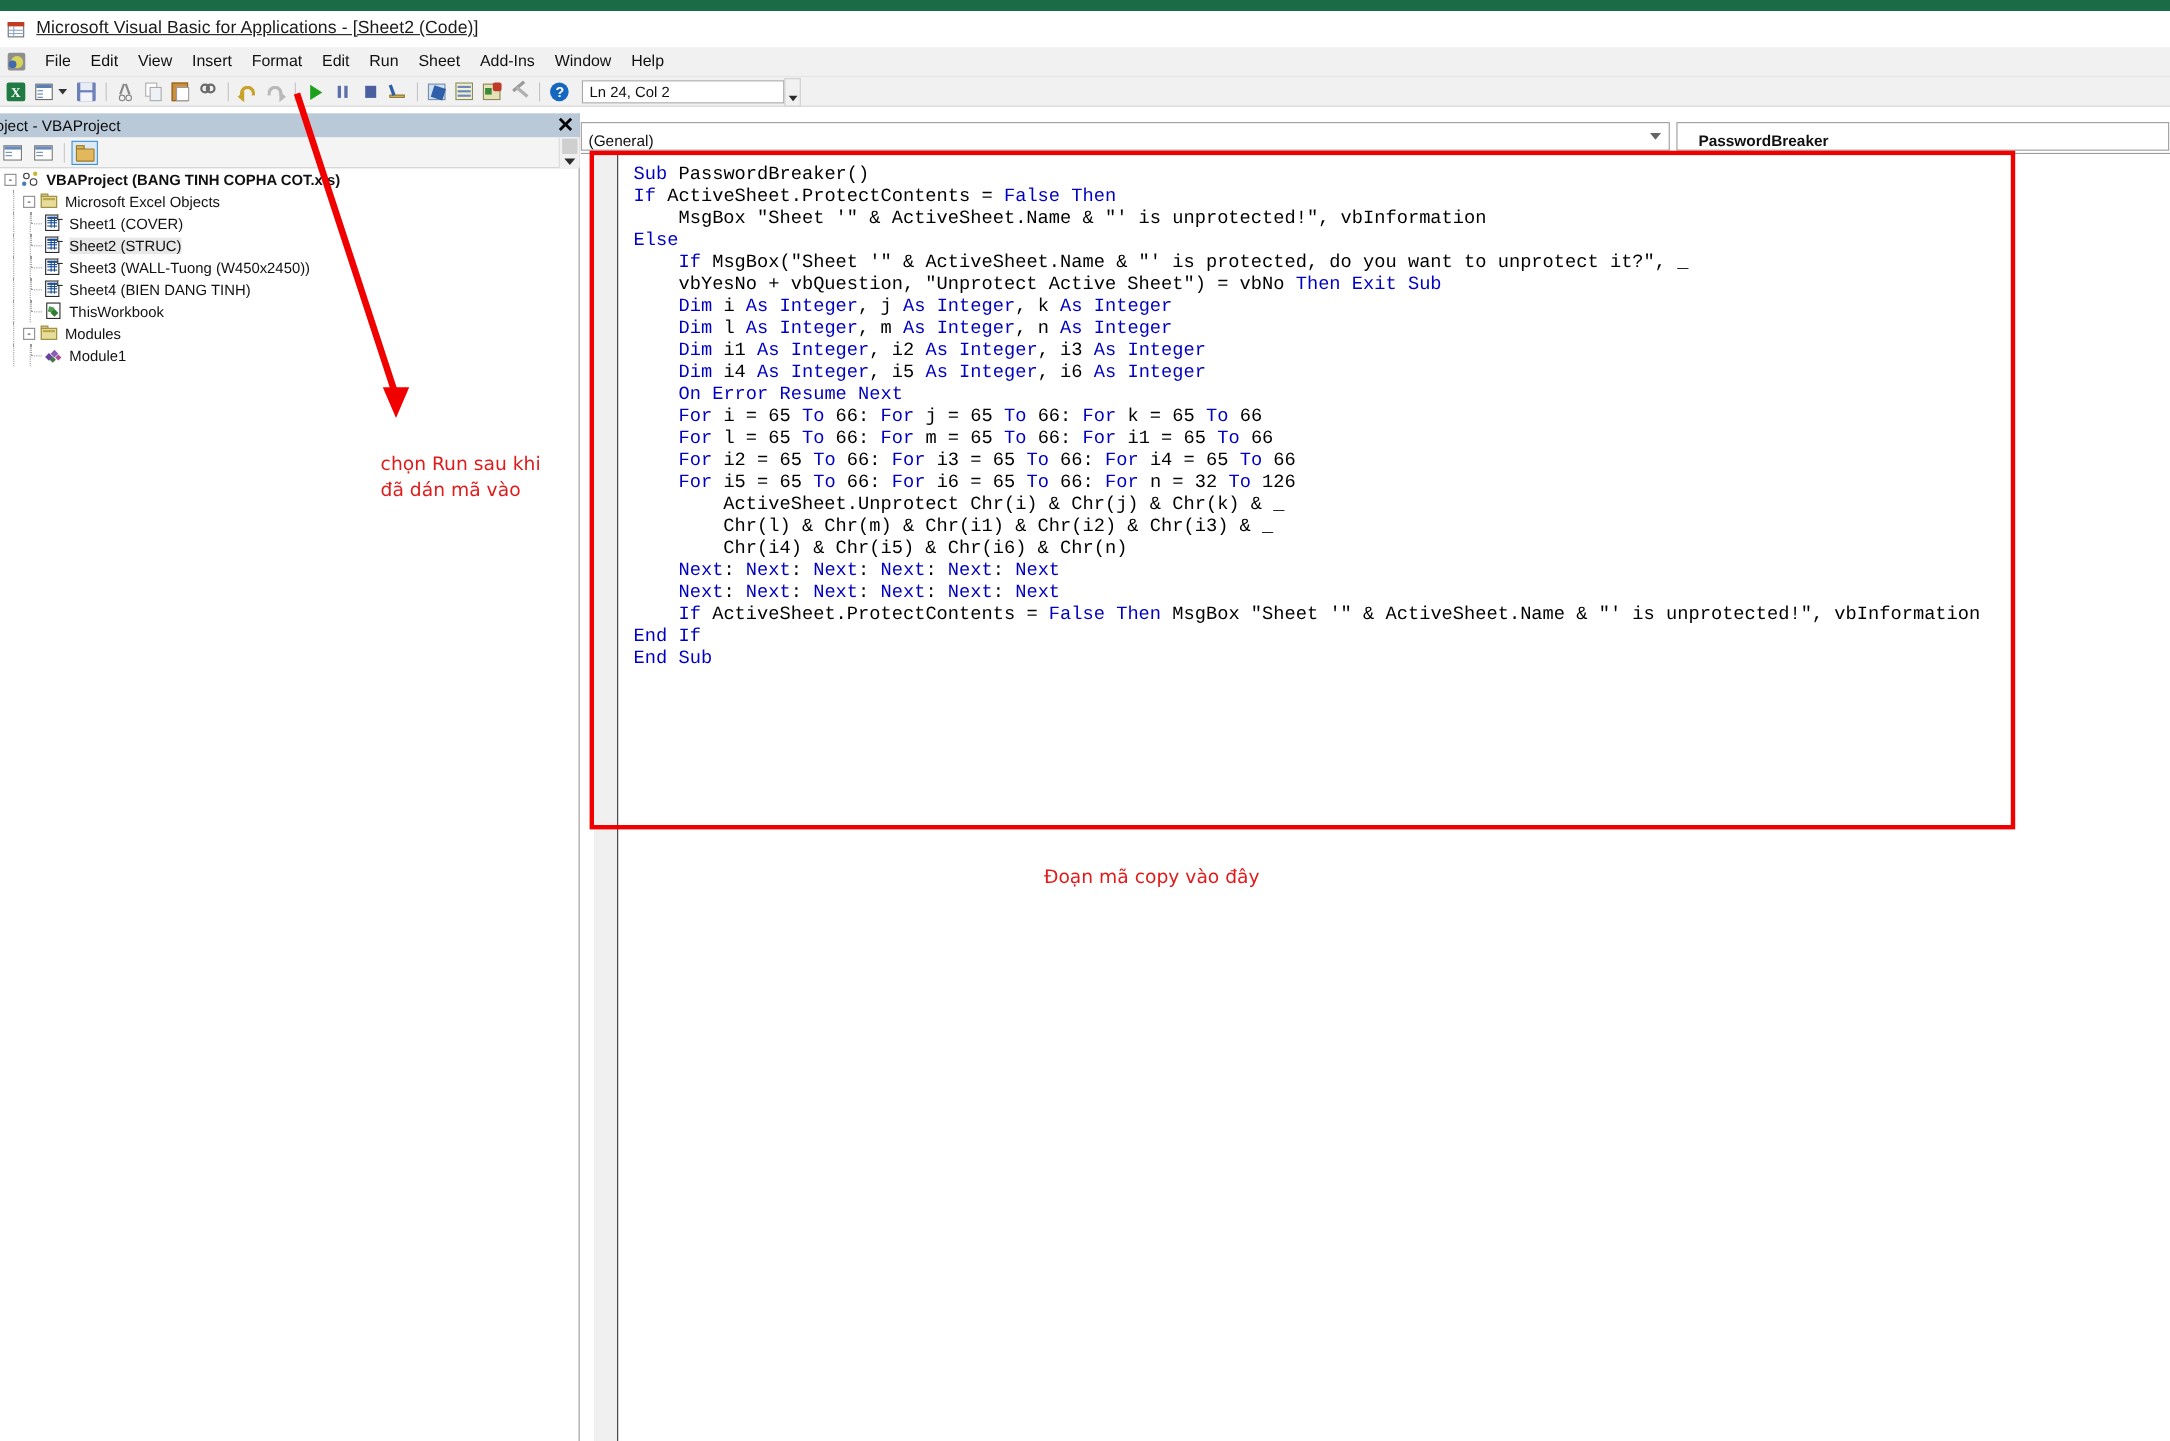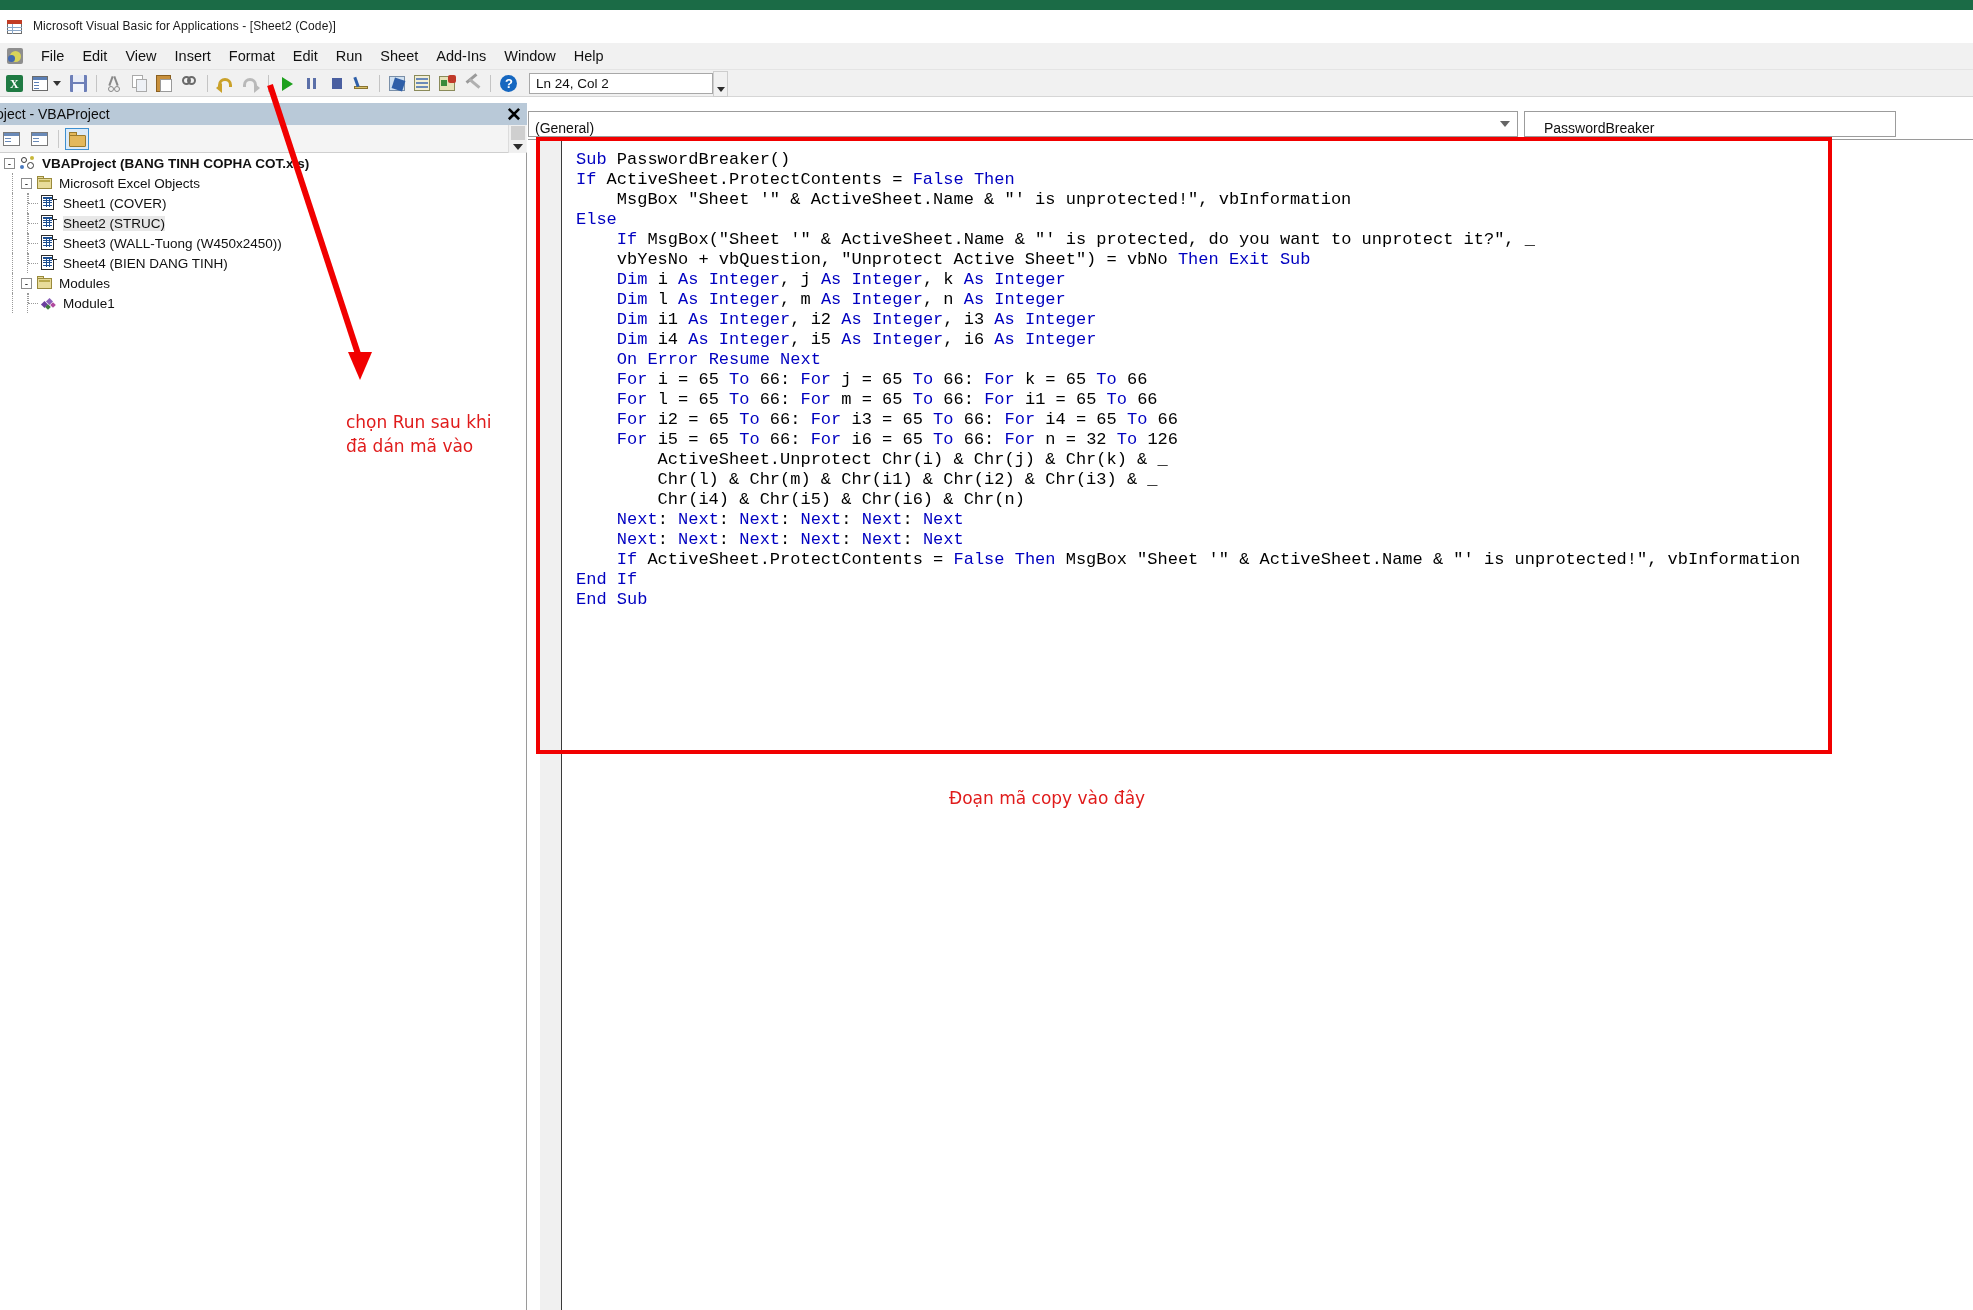--- a/index.html
+++ b/index.html
@@ -33,21 +33,21 @@
     background:#ffffff; border:1px solid #6d6d6d;
   }
   .tb-icon .hdr {
     position:absolute; left:1px; top:3px; width:15px; height:4px;
     background:#c23c24;
   }
   .tb-icon .grid1 { position:absolute; left:1px; top:10px; width:15px; height:1px; background:#8aa7c7; }
   .tb-icon .grid2 { position:absolute; left:1px; top:13px; width:15px; height:1px; background:#8aa7c7; }
   .tb-icon .grid3 { position:absolute; left:6px; top:7px; width:1px; height:10px; background:#8aa7c7; }
   .titlebar .tb-text {
-    font-size:12px; color:#1a1a1a; letter-spacing:0.1px; white-space:nowrap;
+    font-size:16px; color:#1a1a1a; letter-spacing:0.1px; white-space:nowrap;text-decoration:underline;
   }
 
   
   .menubar {
     position:absolute; left:0; top:43px; width:1973px; height:27px;
     background:#f1f1f1;
     display:flex; align-items:center; padding-left:2px;
     border-bottom:1px solid #e4e4e4;
   }
   .menubar .app-ico {
@@ -176,21 +176,21 @@
   }
   .code-dropdowns {
     position:absolute; left:0; top:8px; width:1445px; height:26px; display:flex;
   }
   .cdd {
     height:26px; background:#ffffff; border:1px solid #9c9c9c;
     display:flex; align-items:flex-end; font-size:14px; color:#111; padding-left:6px;
     position:relative;
   }
   .cdd.left { width:990px; }
-  .cdd.right { width:372px; margin-left:6px; font-weight:normal;padding-left:19px; }
+  .cdd.right { width:448px; margin-left:6px; font-weight:bold;padding-left:19px; }
   .cdd .arrow {
     position:absolute; right:8px; top:9px; width:9px; height:6px;
   }
   .cdd .arrow:before{
     content:""; position:absolute; left:0; top:0;
     border-left:5px solid transparent; border-right:5px solid transparent;
     border-top:6px solid #4a4a4a; opacity:.85;
   }
   .code-area {
     position:absolute; left:0; top:36px; width:1445px; height:1171px;
@@ -534,20 +534,33 @@
             <span class="l3"></span>
             <span class="v1"></span>
             <span class="v2"></span>
             <span class="fold"></span>
           </span>
           <span class="">Sheet4 (BIEN DANG TINH)</span>
         </div>
         <div class="trow">
           <span style="width:12px"></span>
           <span class="guide"></span>
+          <span style="width:14px"></span>
+          <span class="guide"></span>
+          <span class="elbow"></span>
+          <span class="ico ico-twb">
+            <span class="pg"></span>
+            <span class="g1"></span>
+            <span class="g2"></span>
+          </span>
+          <span class="">ThisWorkbook</span>
+        </div>
+        <div class="trow">
+          <span style="width:12px"></span>
+          <span class="guide"></span>
           <span style="width:8px"></span>
           <span class="expander">-</span>
           <span style="width:5px"></span>
           <span class="ico ico-folder">
             <span class="f2"></span>
             <span class="f1"></span>
             <span class="f3"></span>
           </span>
           <span class="">Modules</span>
         </div>

